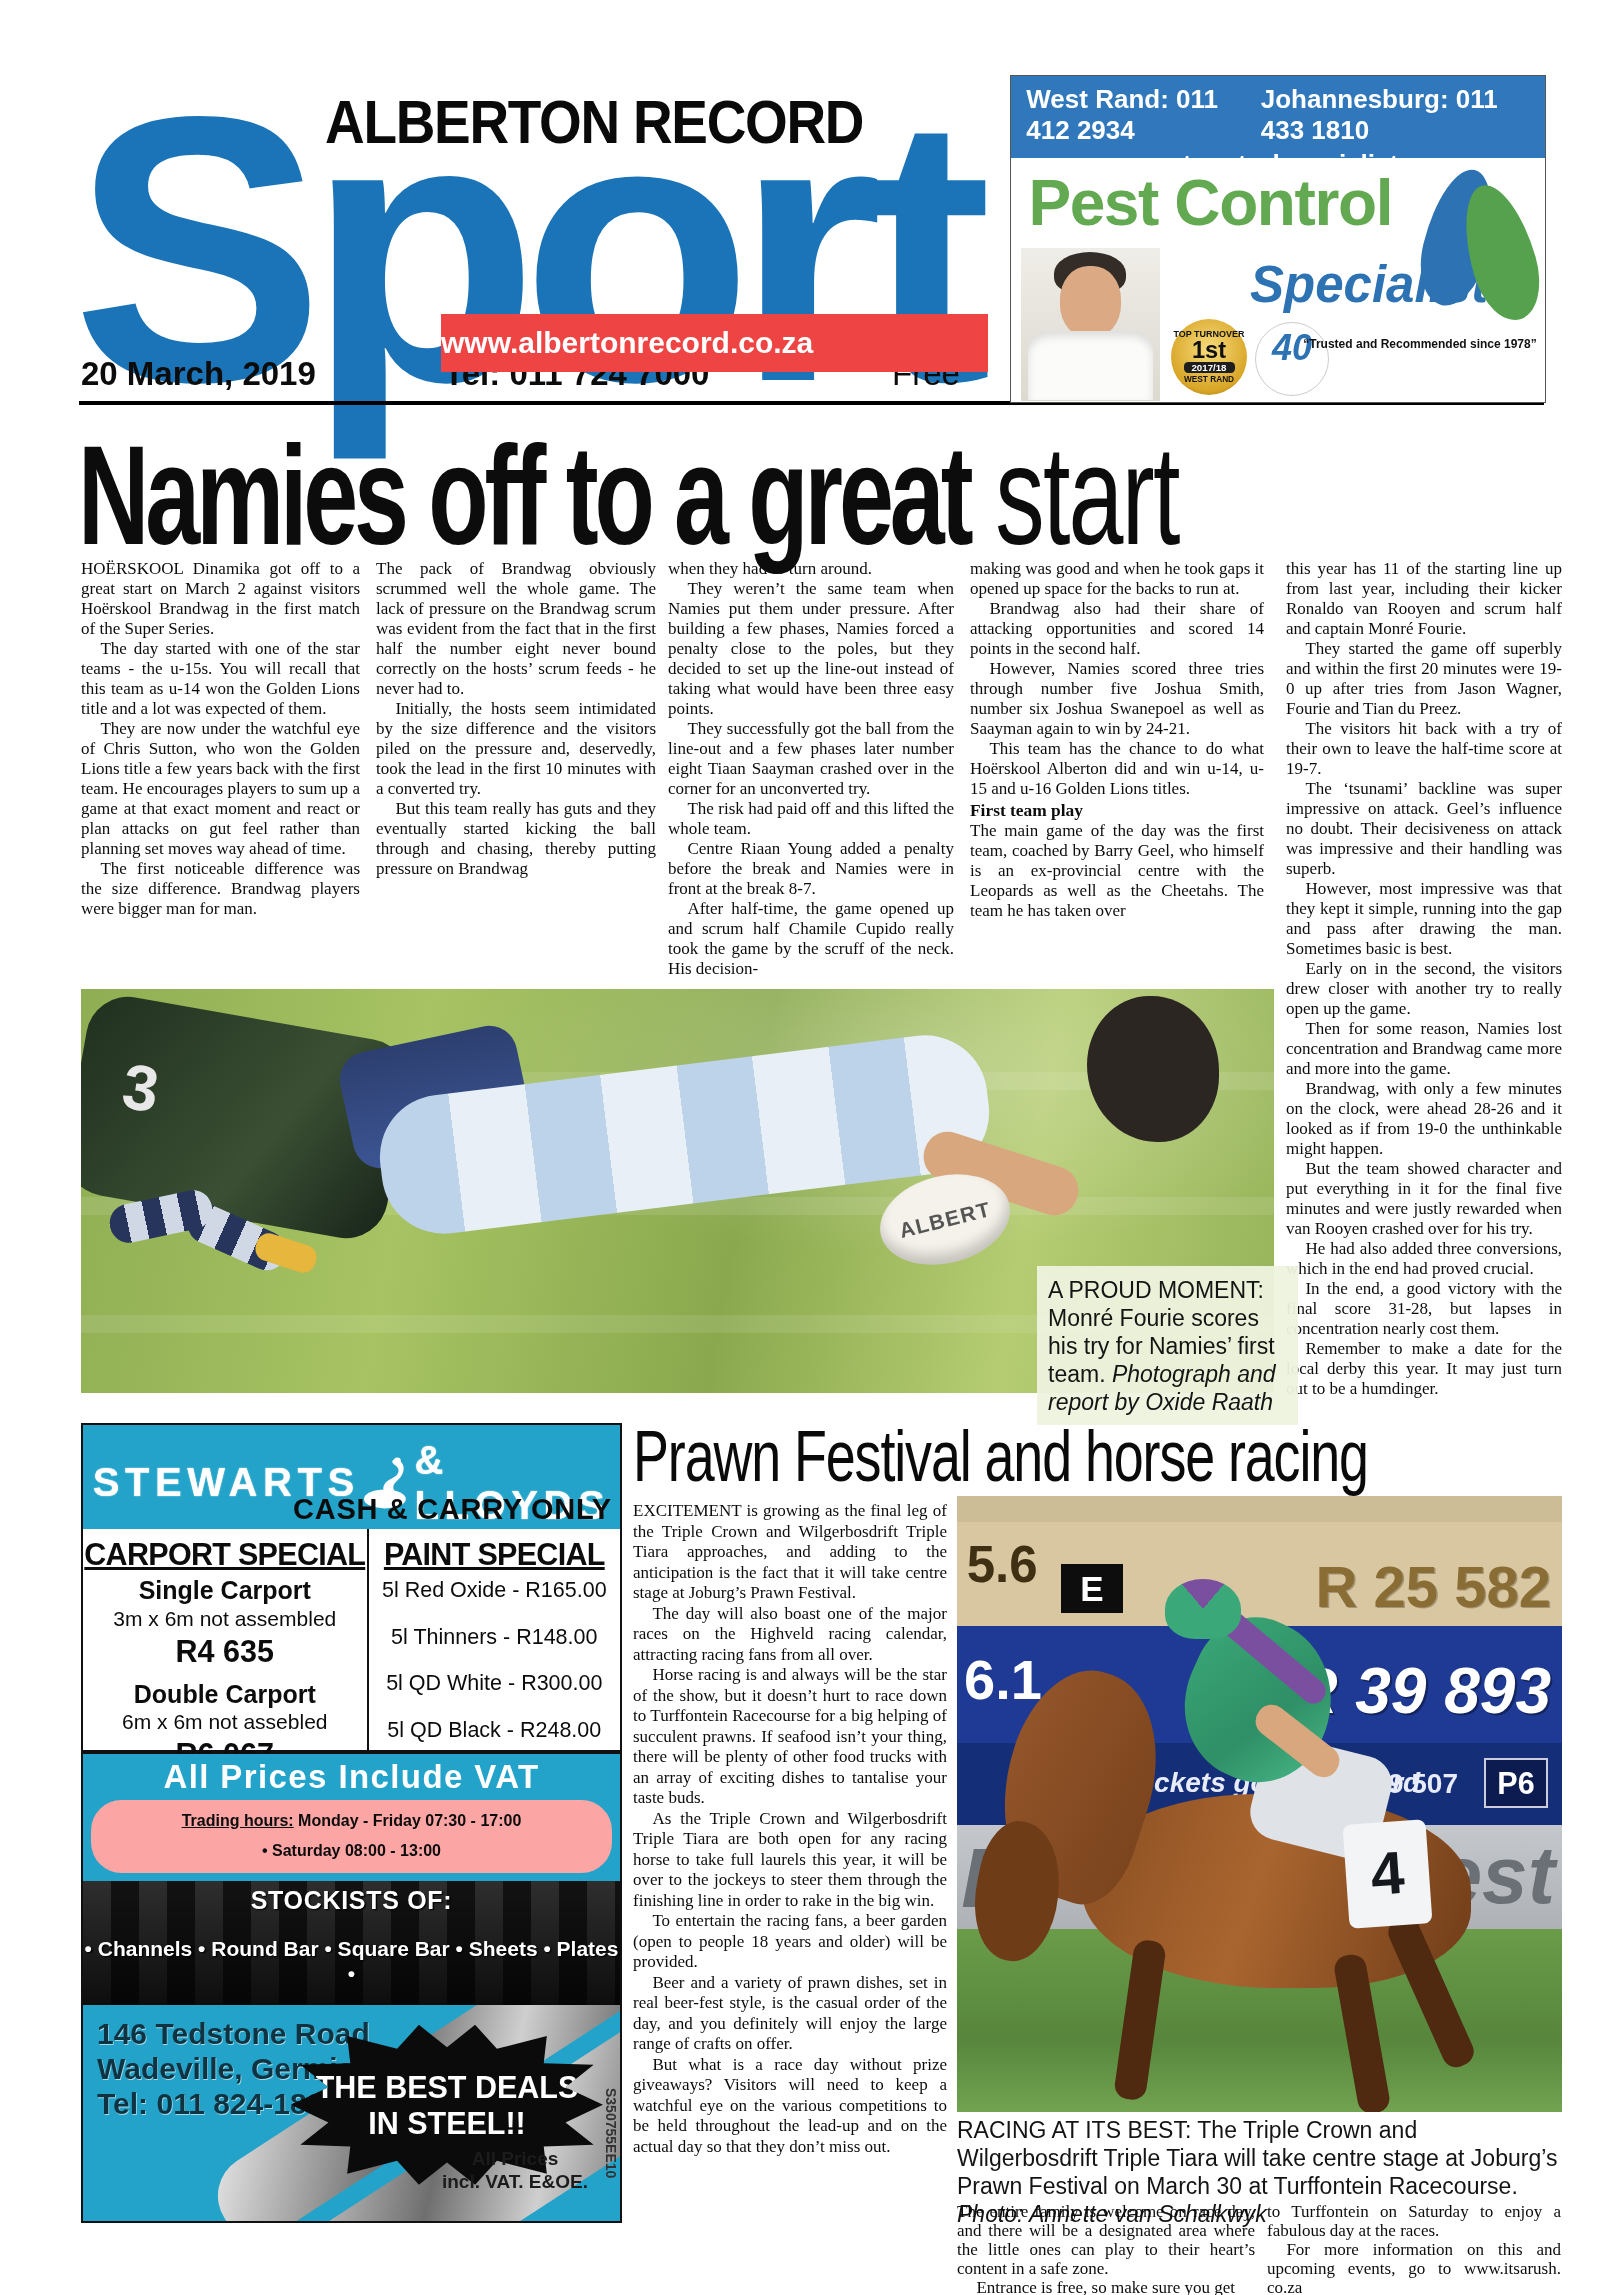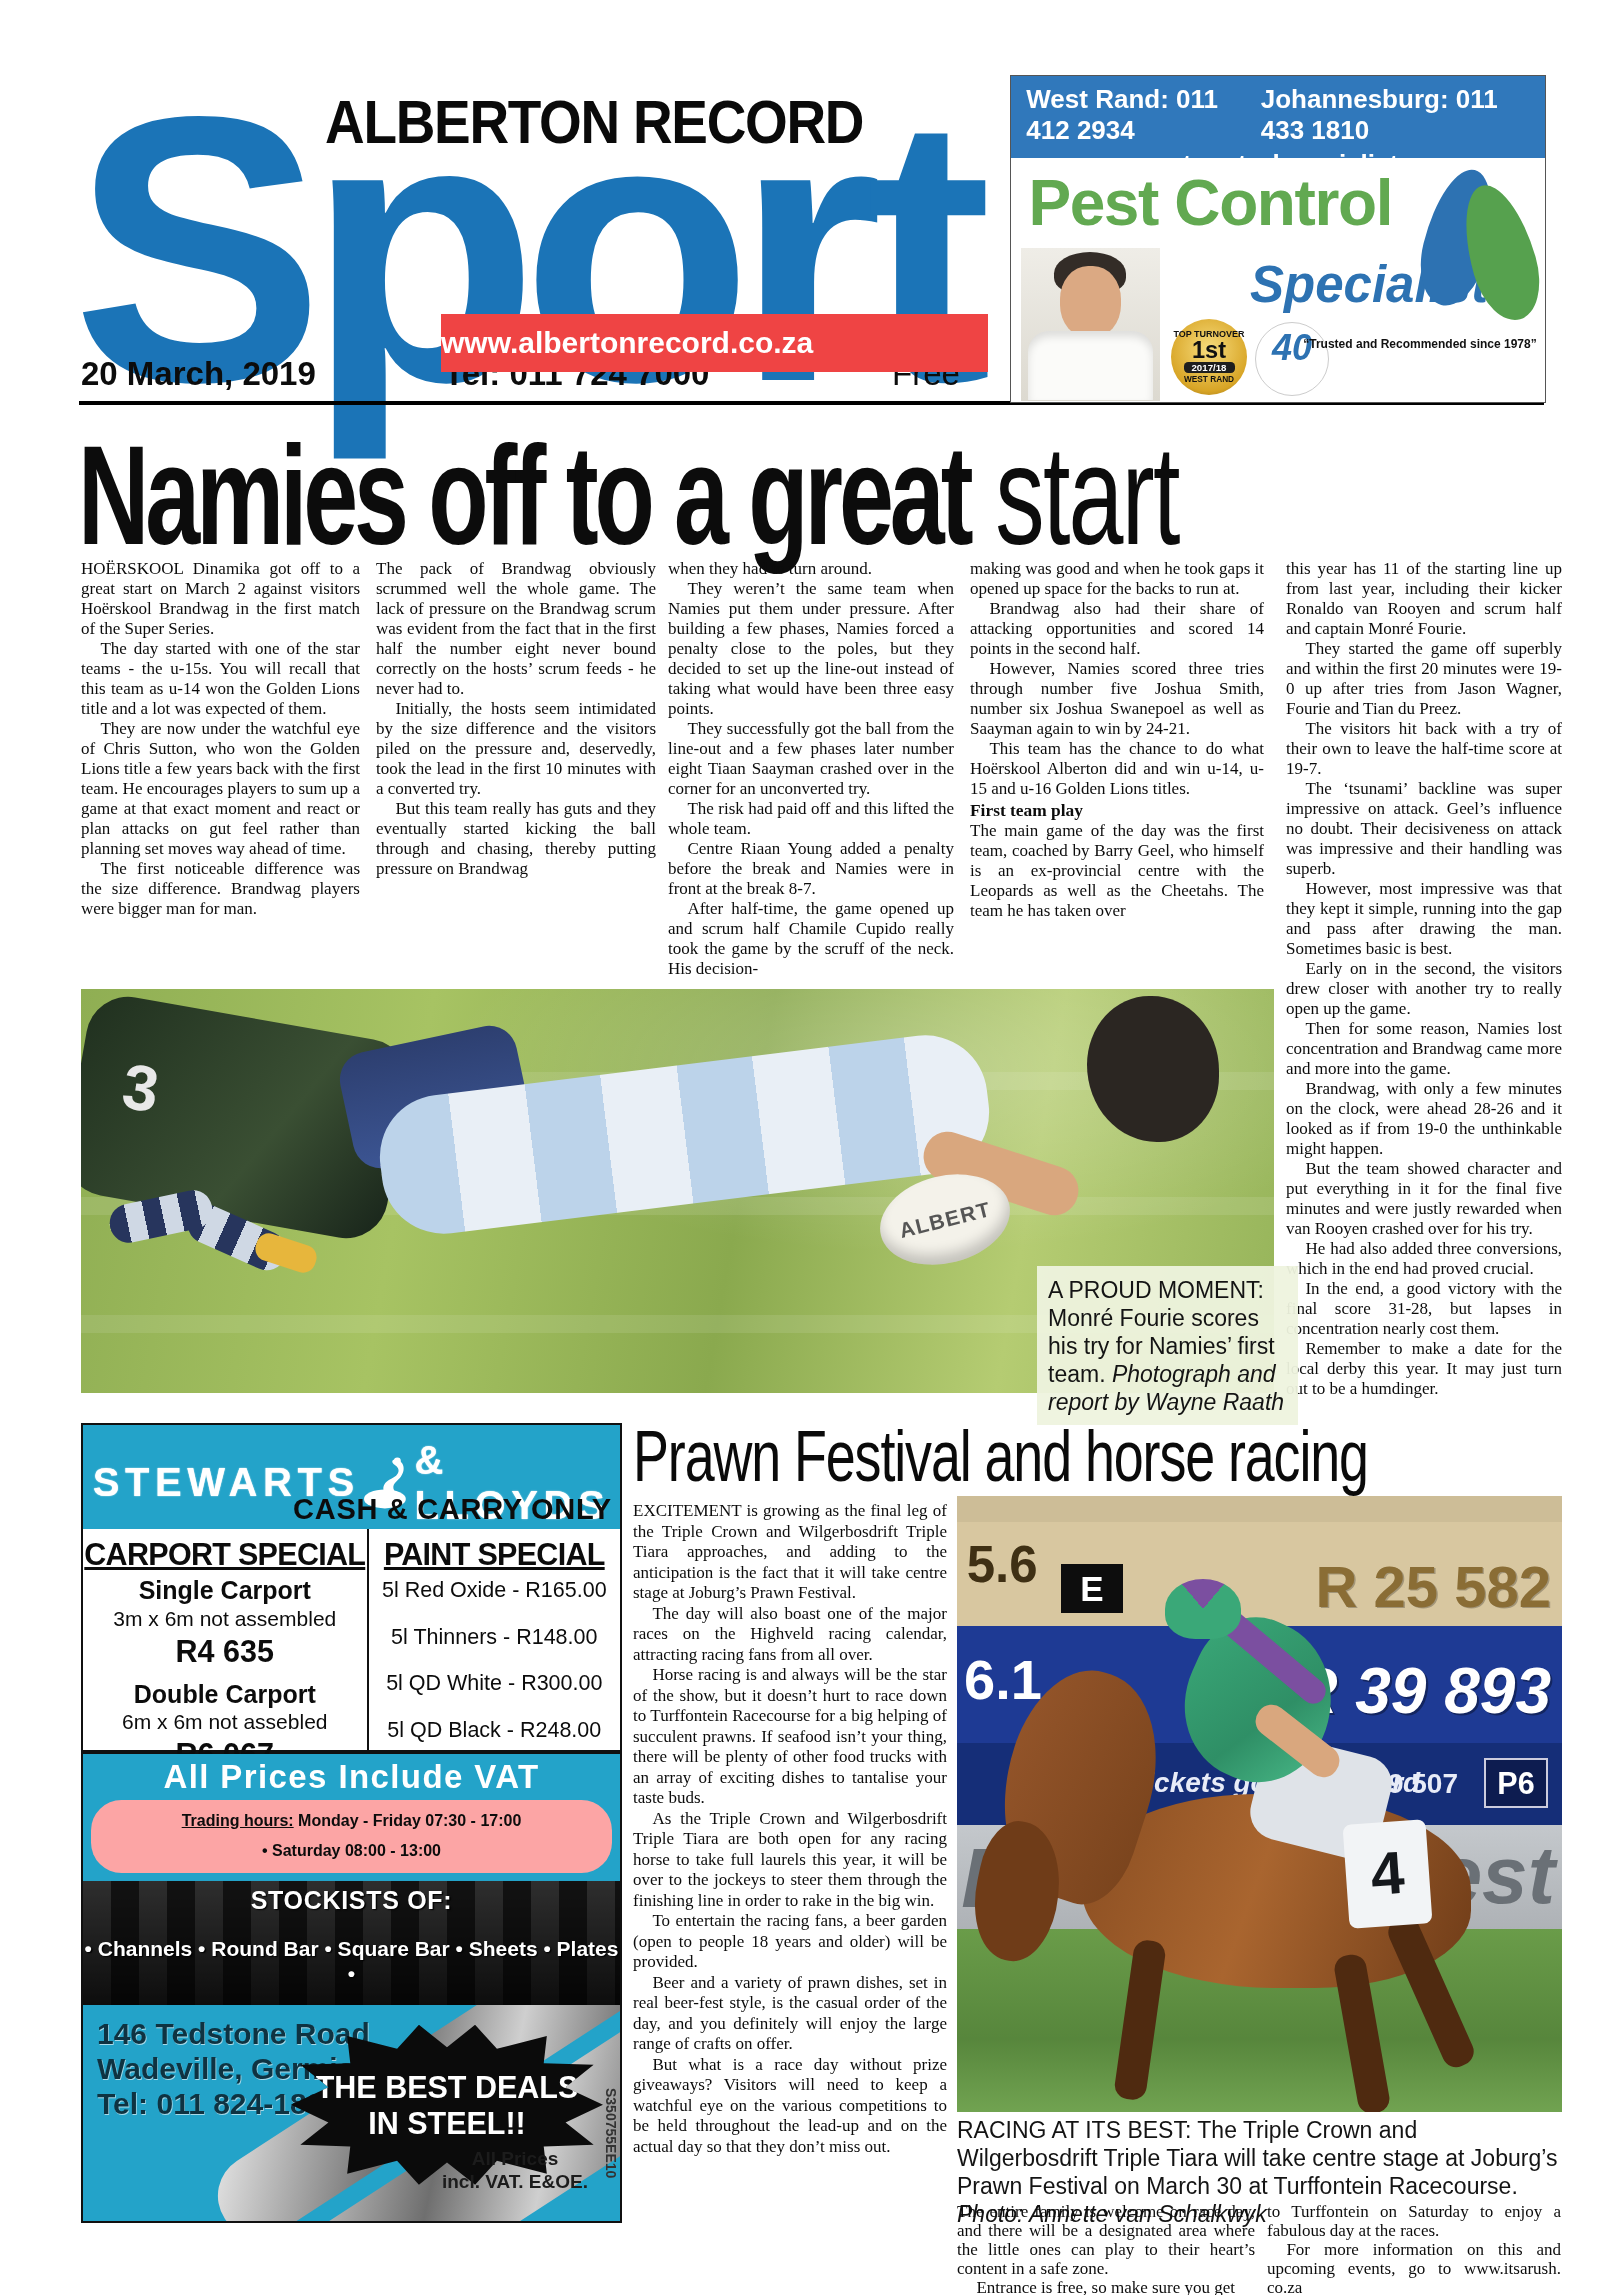--- a/index.html
+++ b/index.html
@@ -278,21 +278,21 @@
     <div class="p1-sock" style="left:104px;top:229px;transform:rotate(24deg);"></div>
     <div class="p1-sock" style="left:28px;top:208px;transform:rotate(-12deg);"></div>
     <div class="p1-boot" style="left:174px;top:250px;transform:rotate(18deg);"></div>
     <div class="p2-shorts"></div>
     <div class="p2-body"></div>
     <div class="p2-arm"></div>
     <div class="p2-head"></div>
     <div class="ball">ALBERT</div>
   </div>
   <div class="abs cap1">
-    <span style="font-weight:400;">A PROUD MOMENT:</span><span> Monré Fourie scores his try for Namies’ first team. </span><span class="credit">Photograph and report by Wayne Raath</span>
+    <span style="font-weight:400;">A PROUD MOMENT:</span><span> Monré Fourie scores his try for Namies’ first team. </span><span class="credit">Photograph and report by Oxide Raath</span>
   </div>
 
   <div class="abs sl">
     <div class="sl-head">
       <div class="sl-logo">
         <span class="wordL">STEWARTS</span>
         <svg width="76" height="72" viewBox="0 0 110 104">
           <ellipse cx="50" cy="84" rx="42" ry="19" fill="#fff"></ellipse>
           <path d="M62,84 C40,70 44,52 62,44 C80,36 82,24 70,16 C60,9 66,2 76,6 C92,12 92,34 74,48 C62,58 66,70 80,76 Z" fill="#fff"></path>
           <circle cx="75" cy="8" r="7" fill="#fff"></circle>

